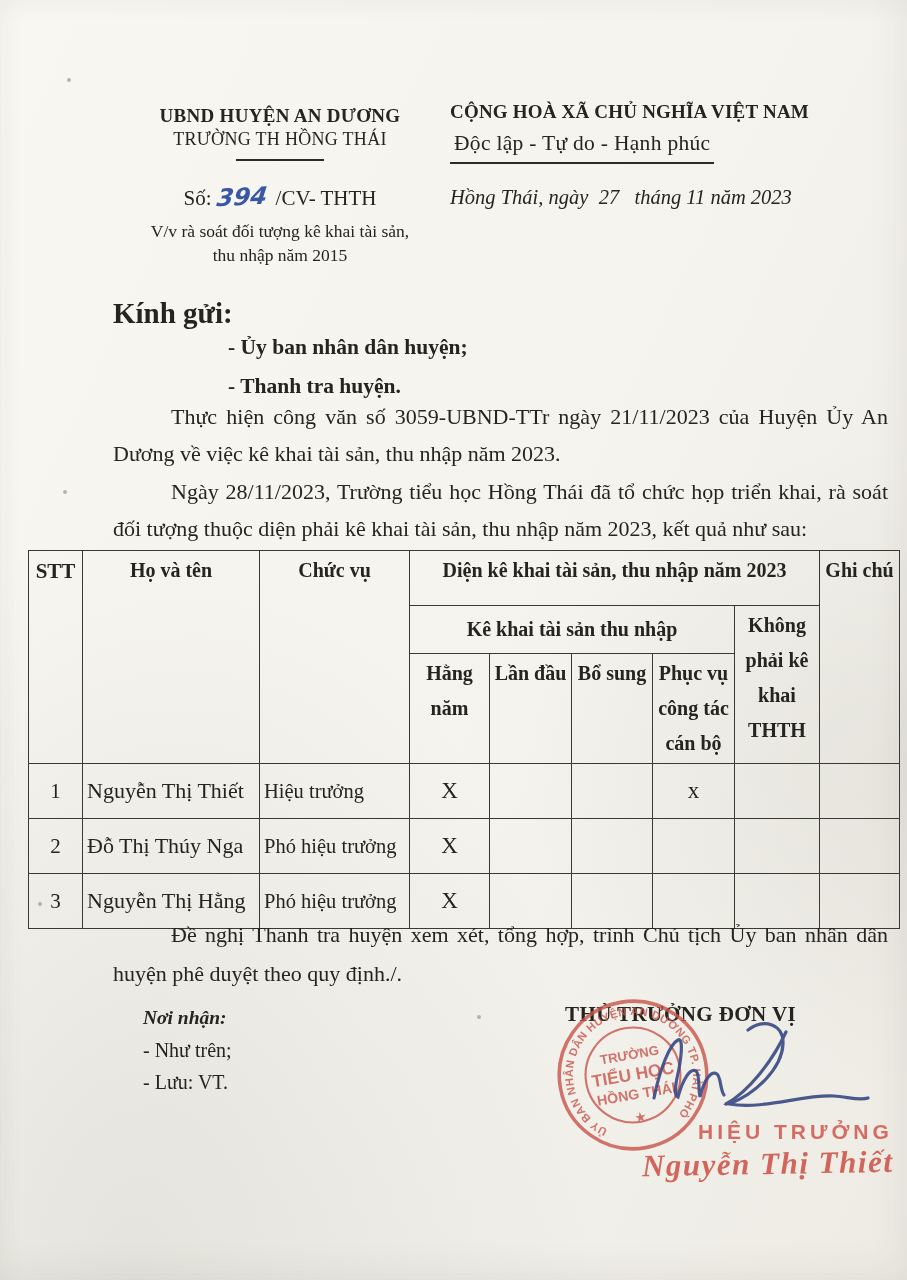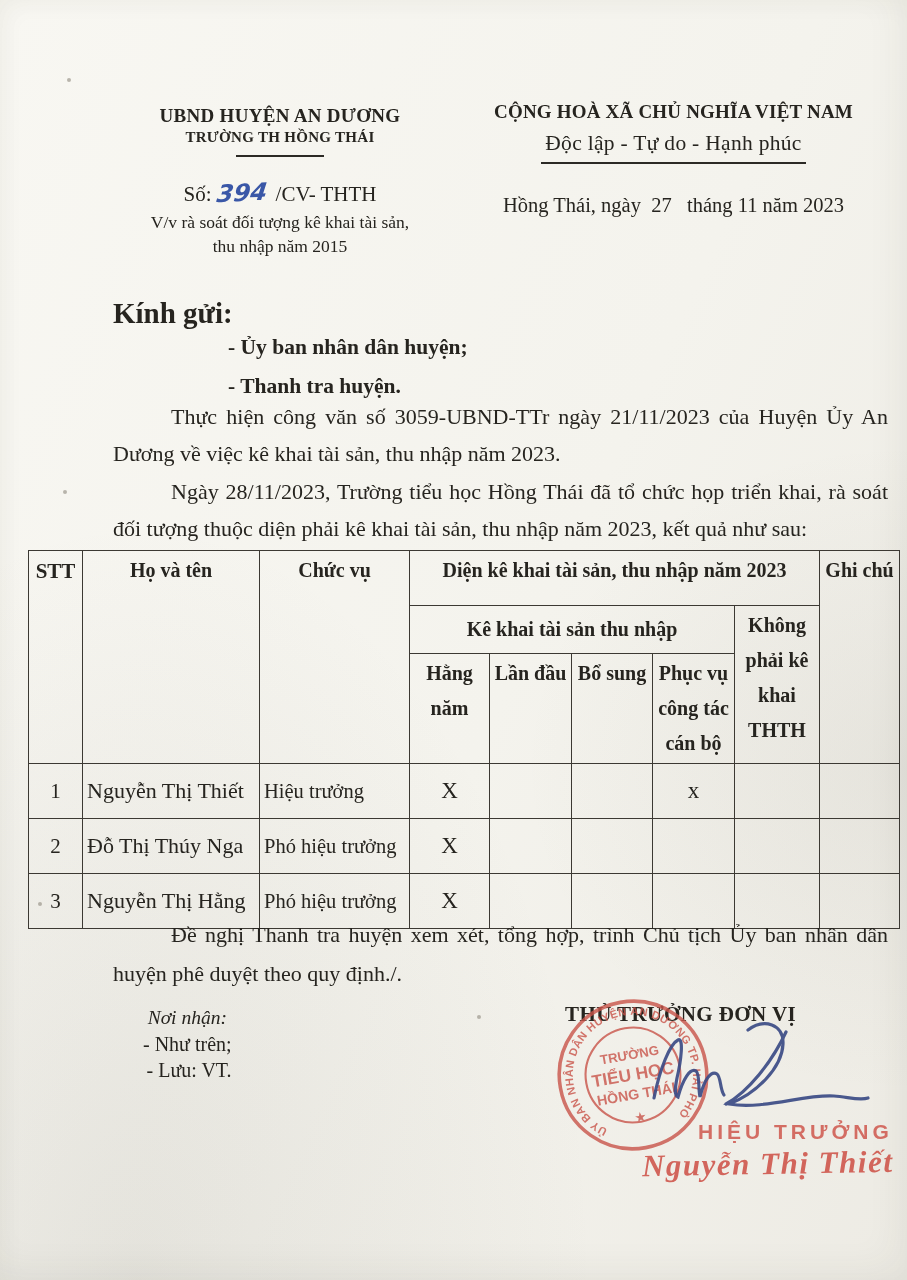--- a/index.html
+++ b/index.html
@@ -14,37 +14,37 @@
       radial-gradient(ellipse at 15% 100%, rgba(110,105,92,0.12), transparent 42%),
       radial-gradient(ellipse at 100% 60%, rgba(110,105,92,0.08), transparent 30%),
       linear-gradient(115deg,#f8f7f2 0%,#f4f3ed 55%,#edebe4 100%);
     box-shadow: inset -10px -12px 34px rgba(60,55,40,0.05), inset 6px 6px 22px rgba(60,55,40,0.03);
   }
   .abs{position:absolute;}
 
   
   .hdr-left{left:95px;top:103px;width:370px;text-align:center;line-height:1.32;}
   .hdr-left .l1{font-size:19px;font-weight:bold;letter-spacing:.3px;}
-  .hdr-left .l2{font-size:15px;font-weight:bold;letter-spacing:.3px;}
+  .hdr-left .l2{font-size:18px;font-weight:normal;letter-spacing:.3px;}
   .hdr-rule{width:88px;height:2px;background:#2c2a25;margin:7px auto 0;}
   .so-line{margin-top:21px;font-size:21px;}
   .so-num{
     color:#3a57a7;font-weight:bold;font-style:italic;font-size:24px;
     display:inline-block;transform:skewX(-10deg) rotate(-3deg);
     margin:0 8px 0 6px;font-family:"DejaVu Sans",sans-serif;
   }
-  .subject{font-size:17.5px;line-height:1.4;}
-
-  .hdr-right{left:450px;top:100px;width:447px;text-align:center;line-height:1.3;}
+  .subject{margin-top:5px;font-size:17.5px;line-height:1.4;}
+
+  .hdr-right{left:450px;top:100px;width:447px;line-height:1.3;}
   .hdr-right .l1{font-size:19px;font-weight:bold;letter-spacing:.2px;}
   .hdr-right .l2{
     display:inline-block;font-size:21.5px;font-weight:normal;
     border-bottom:2px solid #2c2a25;padding:0 4px 4px;margin-top:5px;letter-spacing:.3px;
   }
-  .date-line{margin-top:28px;font-size:20.5px;white-space:pre-wrap;}
+  .date-line{margin-top:20px;font-style:italic;font-size:20.5px;white-space:pre-wrap;}
 
   
   .kinh-gui{left:113px;top:297px;font-size:29px;font-weight:bold;}
   .recipients{left:228px;top:337px;font-size:21.5px;font-weight:bold;line-height:1.0;}
   .recipients div{margin-bottom:17px;}
 
   
   .bodytext{left:113px;top:398px;width:775px;font-size:22px;line-height:1.7;
     text-align:justify;}
   .bodytext p{margin:0;text-indent:58px;}
@@ -71,22 +71,22 @@
   th.vtop{vertical-align:top;padding-top:10px;}
   td.name{font-size:22px;text-align:left;padding-left:10px;}
   td.pos{font-size:20.5px;text-align:left;padding-left:8px;}
   td.mark{font-size:23px;text-align:center;font-weight:normal;}
   td.sttc{font-size:21px;text-align:center;}
   tr.datarow{height:55px;}
   tr.datarow td{vertical-align:middle;}
 
   
   .noi-nhan{left:143px;top:1008px;font-size:19.5px;line-height:1.0;}
-  .noi-nhan .lab{font-weight:normal;font-style:italic;text-align:center;}
-  .noi-nhan .itm{font-size:20px;margin-top:6px;text-align:right;}
+  .noi-nhan .lab{font-weight:bold;font-style:italic;}
+  .noi-nhan .itm{font-size:20px;margin-top:12px;}
   .thu-truong{left:565px;top:1002px;width:285px;text-align:left;
     font-size:21px;font-weight:bold;letter-spacing:.4px;}
   .hieu-truong{left:698px;top:1120px;color:#cf574d;font-weight:bold;
     font-size:21px;letter-spacing:4px;font-family:"Liberation Sans","DejaVu Sans",sans-serif;
     opacity:.85;}
   .name-script{left:642px;top:1146px;color:#cf574d;font-size:31px;
     font-style:italic;letter-spacing:1.5px;transform:rotate(-1deg);opacity:.9;
     font-weight:bold;}
 
   .stamp{left:554px;top:996px;opacity:.8;transform:rotate(-10deg);}

